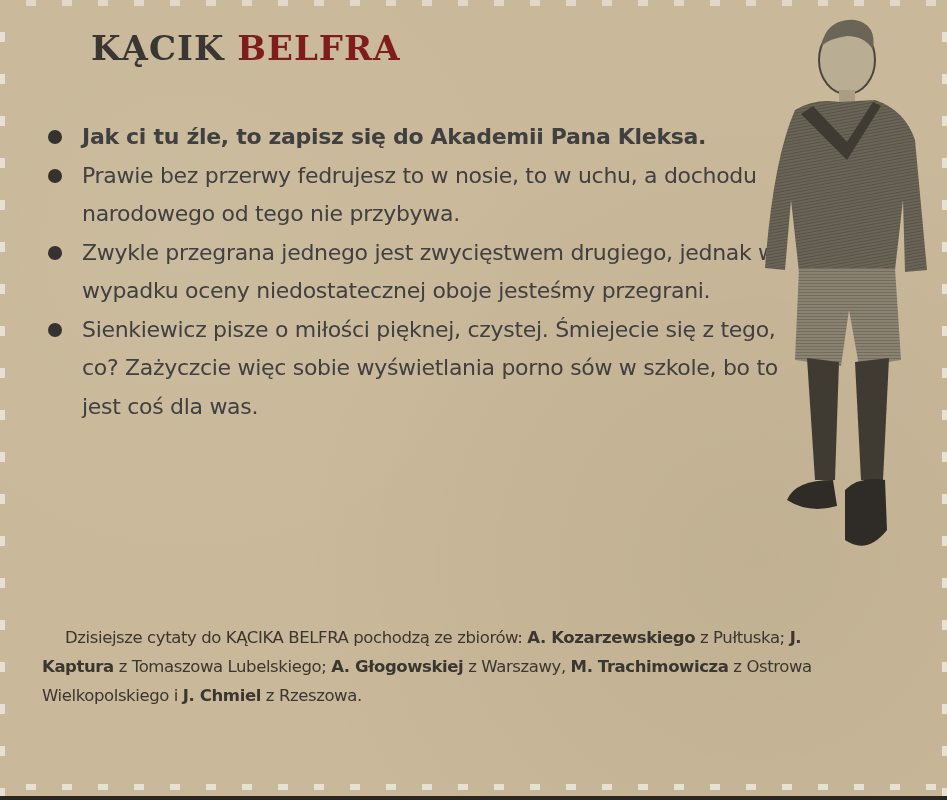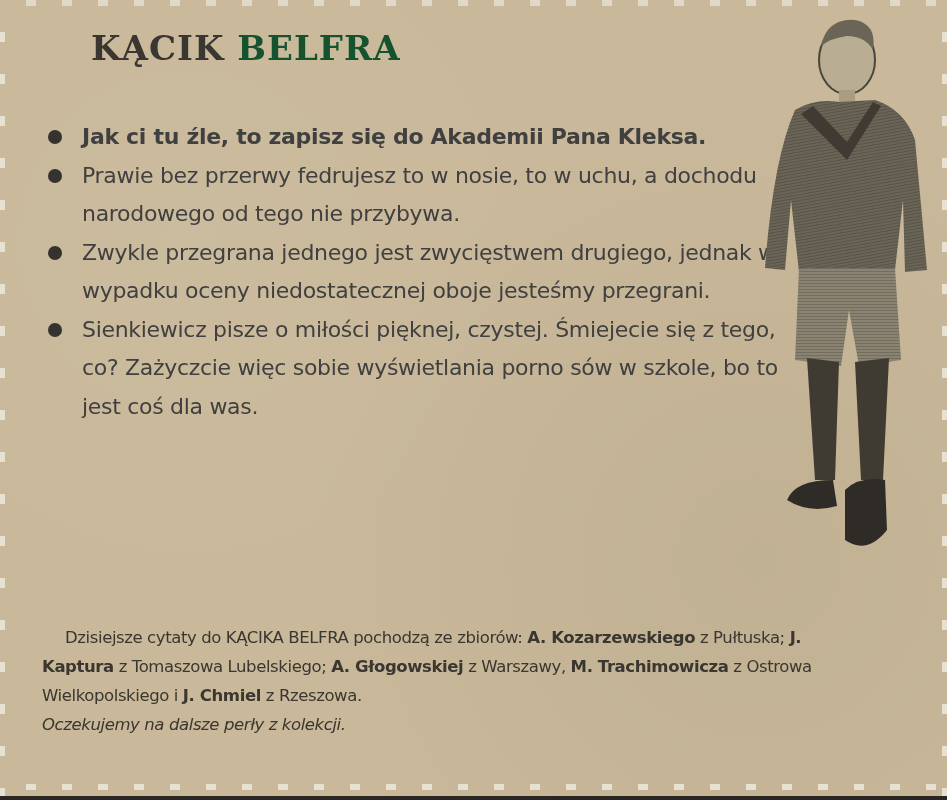--- a/index.html
+++ b/index.html
@@ -26,21 +26,21 @@
   .perf-right {
     position:absolute; right:0; top:0; bottom:0; width:5px;
     background-image: repeating-linear-gradient(180deg, transparent 0 32px, #e7e1d3 32px 42px);
   }
   .title {
     position:absolute; left:45px; top:28px;
     font-family: "DejaVu Serif", serif; font-weight:bold;
     font-size:34px; letter-spacing:1px;
   }
   .title .t1 { color:#3a3632;margin-left:46px; }
-  .title .t2 { color:#14532d; }
+  .title .t2 { color:#7f1d1d; }
   ul.quotes { position:absolute; left:44px; top:118px; width:740px; margin:0; padding:0; list-style:none; }
   ul.quotes li {
     position:relative; padding-left:38px;
     font-family: "DejaVu Sans", sans-serif;
     font-size:22px; line-height:38.5px; color:#404040;
     letter-spacing:-0.3px;
   }
   ul.quotes li.bold { font-weight:bold; }
   .bullet {
     position:absolute; left:4px; top:12px; width:14px; height:14px;
@@ -113,17 +113,16 @@
     <path d="M52 348 L84 352 L80 470 L60 470Z" fill="#3f3b33"></path>
     <path d="M100 352 L134 348 L128 470 L106 470Z" fill="#3f3b33"></path>
 
     <path d="M32 490 Q40 470 78 470 L82 496 Q54 504 32 490Z" fill="#2f2c27"></path>
     <path d="M90 480 Q104 466 130 470 L132 520 Q112 545 90 530Z" fill="#2f2c27"></path>
   </svg>
 </div>
 
 <div class="credits">
   <span>Dzisiejsze cytaty do KĄCIKA BELFRA pochodzą ze zbiorów: </span><b>A. Kozarzewskiego</b><span> z Pułtuska; </span><b>J. Kaptura</b><span> z Tomaszowa Lubelskiego; </span><b>A. Głogowskiej</b><span> z Warszawy, </span><b>M. Trachimowicza</b><span> z Ostrowa Wielkopolskiego i </span><b>J. Chmiel</b><span> z Rzeszowa.</span>
-  <span class="closing">Oczekujemy na dalsze perły z kolekcji.</span>
 </div>
 
 <div class="perf-bottom"></div>
 <div class="bottom-bar"></div>
 
 </body></html>

